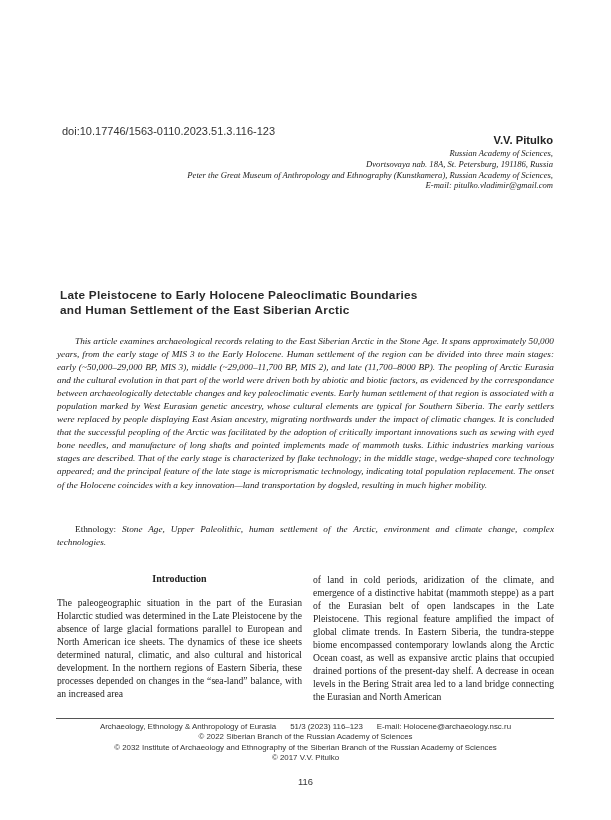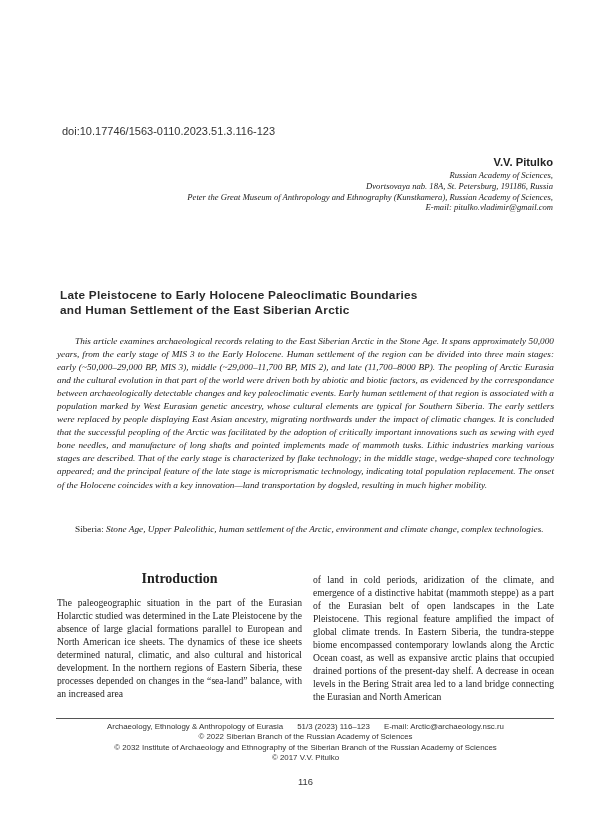--- a/index.html
+++ b/index.html
@@ -2,39 +2,39 @@
 <html><head>
 <meta charset="utf-8">
 <style>
   html, body { margin: 0; padding: 0; background: #ffffff; }
   body { width: 611px; height: 820px; position: relative; overflow: hidden; color: #1a1a1a; }
   .serif { font-family: "Liberation Serif", "DejaVu Serif", serif; }
   .sans { font-family: "Liberation Sans", "DejaVu Sans", sans-serif; }
 
   #doi { position: absolute; left: 62px; top: 125px; font-size: 11px; color: #333; }
 
-  #author-block { position: absolute; right: 58px; top: 156px; text-align: right; margin-left: 9px; }
+  #author-block { position: absolute; right: 58px; top: 134px; text-align: right; margin-left: 9px; }
   #author-name { font-size: 11.2px; font-weight: bold; color: #222; line-height: 13px; margin-bottom: 1px; }
   .aff { font-size: 8.6px; font-style: italic; line-height: 10.8px; color: #222; }
 
   #title { position: absolute; left: 60px; width: 491px; top: 288px; text-align: left;
            font-size: 11.8px; font-weight: bold; line-height: 15px; color: #2a2a2a; letter-spacing: 0.25px; }
 
   #abstract { position: absolute; left: 57px; width: 497px; top: 335px;
               font-size: 9.25px; font-style: italic; line-height: 13.05px; text-align: justify;
               text-indent: 18px; margin: 0; color: #222; }
 
   #keywords { position: absolute; left: 57px; width: 497px; top: 523px;
               font-size: 9.25px; line-height: 13px; text-align: justify; text-indent: 18px; margin: 0; color: #222; }
   #keywords .kw-label { font-style: normal; }
   #keywords .kw-list { font-style: italic; }
 
   #col-left { position: absolute; left: 57px; width: 245px; top: 573px; }
   #col-right { position: absolute; left: 313px; width: 241px; top: 573px; }
-  #intro-heading { text-align: center; font-weight: bold; font-size: 14px; line-height: 12px; margin: 0 0 11px 0; color: #222; }
+  #intro-heading { text-align: center; font-weight: bold; font-size: 10px; line-height: 12px; margin: 0 0 11px 0; color: #222; }
   .body-text { font-size: 9.6px; line-height: 13.05px; text-align: justify; margin: 0; color: #222; }
 
   #footer-rule { position: absolute; left: 56px; top: 718px; width: 498px; height: 0; border-top: 1px solid #555; }
   #footer { position: absolute; left: 40px; width: 531px; top: 722px; text-align: center; font-size: 7.9px; line-height: 10.3px; color: #333; }
   #footer .sep { display: inline-block; width: 14px; }
 
   #page-number { position: absolute; left: 0; width: 611px; top: 776px; text-align: center; font-size: 9.4px; color: #333; }
 </style>
 </head>
 <body>
@@ -49,35 +49,35 @@
   <div class="aff serif">E-mail: pitulko.vladimir@gmail.com</div>
 </div>
 
 <div id="title" class="sans">
   <div>Late Pleistocene to Early Holocene Paleoclimatic Boundaries</div>
   <div>and Human Settlement of the East Siberian Arctic</div>
 </div>
 
 <p id="abstract" class="serif">This article examines archaeological records relating to the East Siberian Arctic in the Stone Age. It spans approximately 50,000 years, from the early stage of MIS 3 to the Early Holocene. Human settlement of the region can be divided into three main stages: early (~50,000–29,000 BP, MIS 3), middle (~29,000–11,700 BP, MIS 2), and late (11,700–8000 BP). The peopling of Arctic Eurasia and the cultural evolution in that part of the world were driven both by abiotic and biotic factors, as evidenced by the correspondance between archaeologically detectable changes and key paleoclimatic events. Early human settlement of that region is associated with a population marked by West Eurasian genetic ancestry, whose cultural elements are typical for Southern Siberia. The early settlers were replaced by people displaying East Asian ancestry, migrating northwards under the impact of climatic changes. It is concluded that the successful peopling of the Arctic was facilitated by the adoption of critically important innovations such as sewing with eyed bone needles, and manufacture of long shafts and pointed implements made of mammoth tusks. Lithic industries marking various stages are described. That of the early stage is characterized by flake technology; in the middle stage, wedge-shaped core technology appeared; and the principal feature of the late stage is microprismatic technology, indicating total population replacement. The onset of the Holocene coincides with a key innovation—land transportation by dogsled, resulting in much higher mobility.</p>
 
-<p id="keywords" class="serif"><span class="kw-label">Siberia: </span><span class="kw-list">Stone Age, Upper Paleolithic, human settlement of the Arctic, environment and climate change, complex technologies.</span></p>
+<p id="keywords" class="serif"><span class="kw-label">Ethnology: </span><span class="kw-list">Stone Age, Upper Paleolithic, human settlement of the Arctic, environment and climate change, complex technologies.</span></p>
 
 <div id="col-left" class="serif">
   <div id="intro-heading">Introduction</div>
   <p class="body-text">The paleogeographic situation in the part of the Eurasian Holarctic studied was determined in the Late Pleistocene by the absence of large glacial formations parallel to European and North American ice sheets. The dynamics of these ice sheets determined natural, climatic, and also cultural and historical development. In the northern regions of Eastern Siberia, these processes depended on changes in the “sea-land” balance, with an increased area</p>
 </div>
 
 <div id="col-right" class="serif">
   <p class="body-text">of land in cold periods, aridization of the climate, and emergence of a distinctive habitat (mammoth steppe) as a part of the Eurasian belt of open landscapes in the Late Pleistocene. This regional feature amplified the impact of global climate trends. In Eastern Siberia, the tundra-steppe biome encompassed contemporary lowlands along the Arctic Ocean coast, as well as expansive arctic plains that occupied drained portions of the present-day shelf. A decrease in ocean levels in the Bering Strait area led to a land bridge connecting the Eurasian and North American</p>
 </div>
 
 <div id="footer-rule"></div>
 
 <div id="footer" class="sans">
   <div>
-    <span>Archaeology, Ethnology &amp; Anthropology of Eurasia</span><span class="sep"></span><span>51/3 (2023)  116–123</span><span class="sep"></span><span>E-mail: Arctic@archaeology.nsc.ru</span>
+    <span>Archaeology, Ethnology &amp; Anthropology of Eurasia</span><span class="sep"></span><span>51/3 (2023)  116–123</span><span class="sep"></span><span>E-mail: Holocene@archaeology.nsc.ru</span>
   </div>
   <div>© 2022  Siberian Branch of the Russian Academy of Sciences</div>
   <div>© 2032  Institute of Archaeology and Ethnography of the Siberian Branch of the Russian Academy of Sciences</div>
   <div>© 2017  V.V. Pitulko</div>
 </div>
 
 <div id="page-number" class="sans">116</div>
 
 </body></html>

